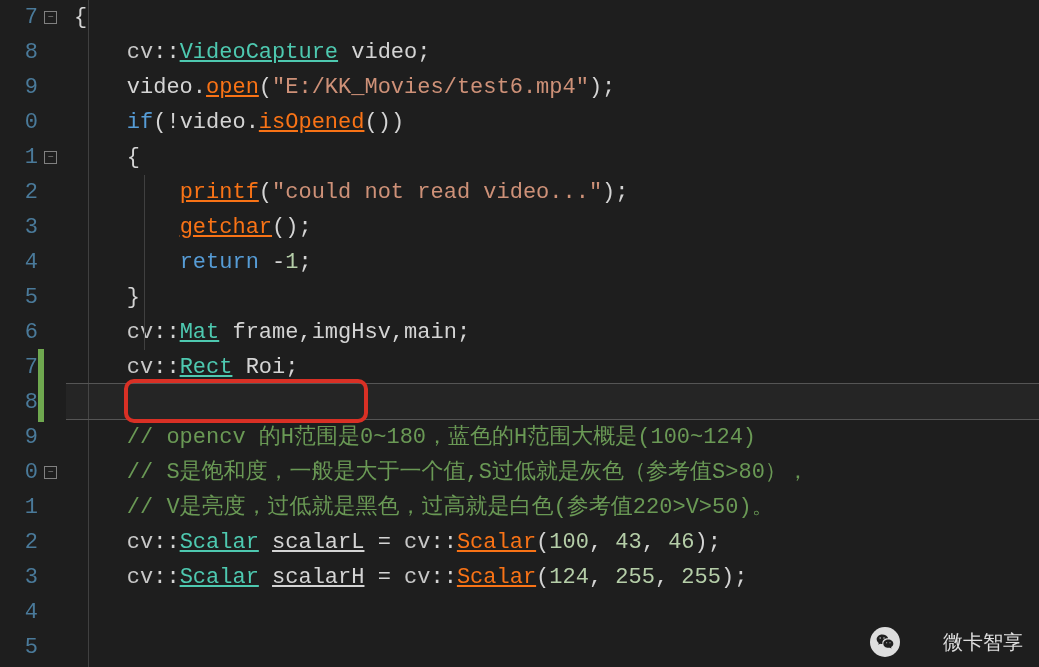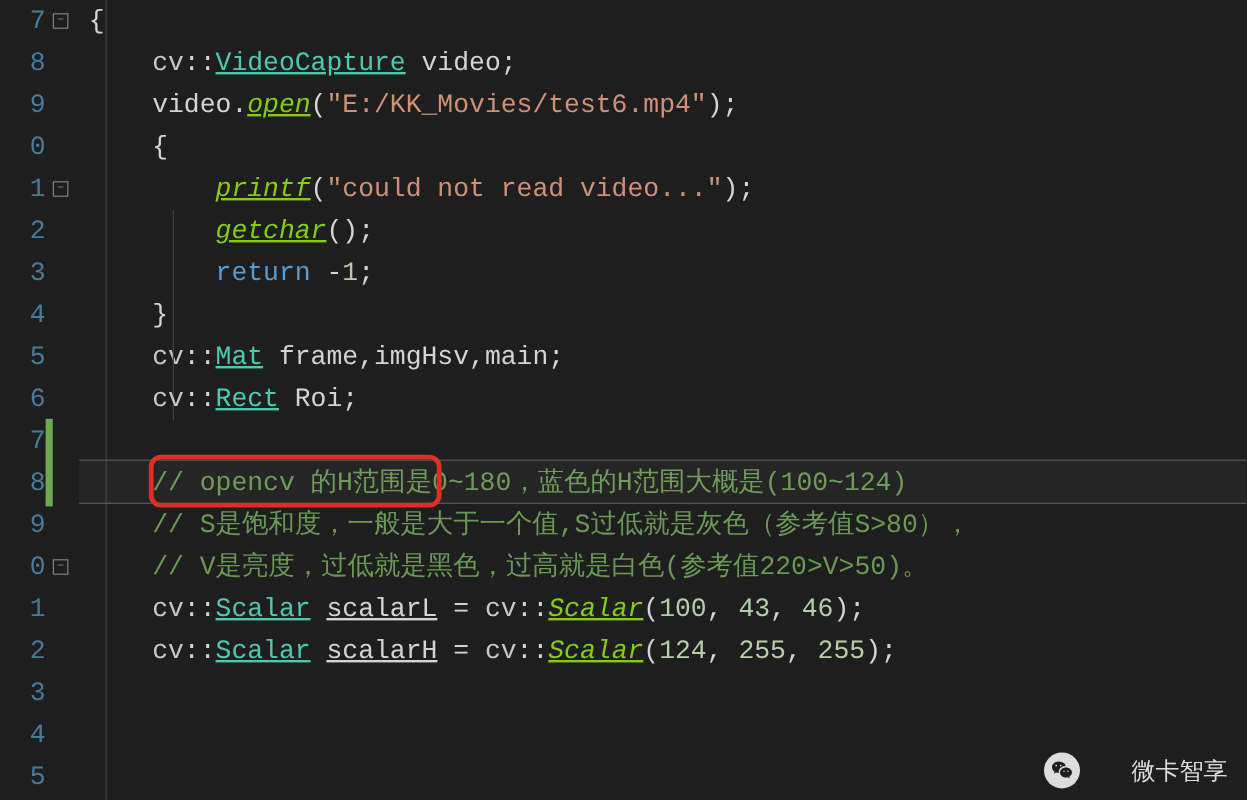--- a/index.html
+++ b/index.html
@@ -82,21 +82,21 @@
   }
   .guide {
     position: absolute;
     top: 0;
     width: 1px;
     background: #404040;
     z-index: 0;
   }
   .kw { color: #569cd6; }
   .func { color: #c8b06a; }
-  .funcU { color: #84cc16; text-decoration: underline; font-style: italic; }
+  .funcU { color: #f97316; text-decoration: underline; }
   .typeU { color: #4ec9b0; text-decoration: underline; }
   .param { color: #808080; }
   .str { color: #ce9178; }
   .num { color: #b5cea8; }
   .cm { color: #6a9955; margin-top: 36px; }
   .pn { color: #d4d4d4; }
   .op { color: #d4d4d4; }
   .ns { color: #c8c8c8; margin-top: 48px; }
   .watermark {
     position: absolute;
@@ -165,20 +165,21 @@
     <div class="highlight-line" style="top:383px"></div>
     <div class="red-box" style="top:379px;left:58px;width:244px;height:44px"></div>
 
 
     <div class="code-line"><span class="pn">{</span></div>
 
     <div class="code-line">    <span class="ns">cv</span><span class="pn">::</span><span class="typeU">VideoCapture</span><span> </span><span class="pn">video</span><span class="pn">;</span></div>
 
     <div class="code-line">    <span class="pn">video</span><span class="pn">.</span><span class="funcU">open</span><span class="pn">(</span><span class="str">"E:/KK_Movies/test6.mp4"</span><span class="pn">)</span><span class="pn">;</span></div>
 
+    <div class="code-line">    <span class="kw">if</span><span class="pn">(</span><span class="pn">!</span><span class="pn">video</span><span class="pn">.</span><span class="funcU">isOpened</span><span class="pn">()</span><span class="pn">)</span></div>
 
     <div class="code-line">    <span class="pn">{</span></div>
 
     <div class="code-line">        <span class="funcU">printf</span><span class="pn">(</span><span class="str">"could not read video..."</span><span class="pn">)</span><span class="pn">;</span></div>
 
     <div class="code-line">        <span class="funcU">getchar</span><span class="pn">()</span><span class="pn">;</span></div>
 
     <div class="code-line">        <span class="kw">return</span><span> </span><span class="op">-</span><span class="num">1</span><span class="pn">;</span></div>
 
     <div class="code-line">    <span class="pn">}</span></div>

